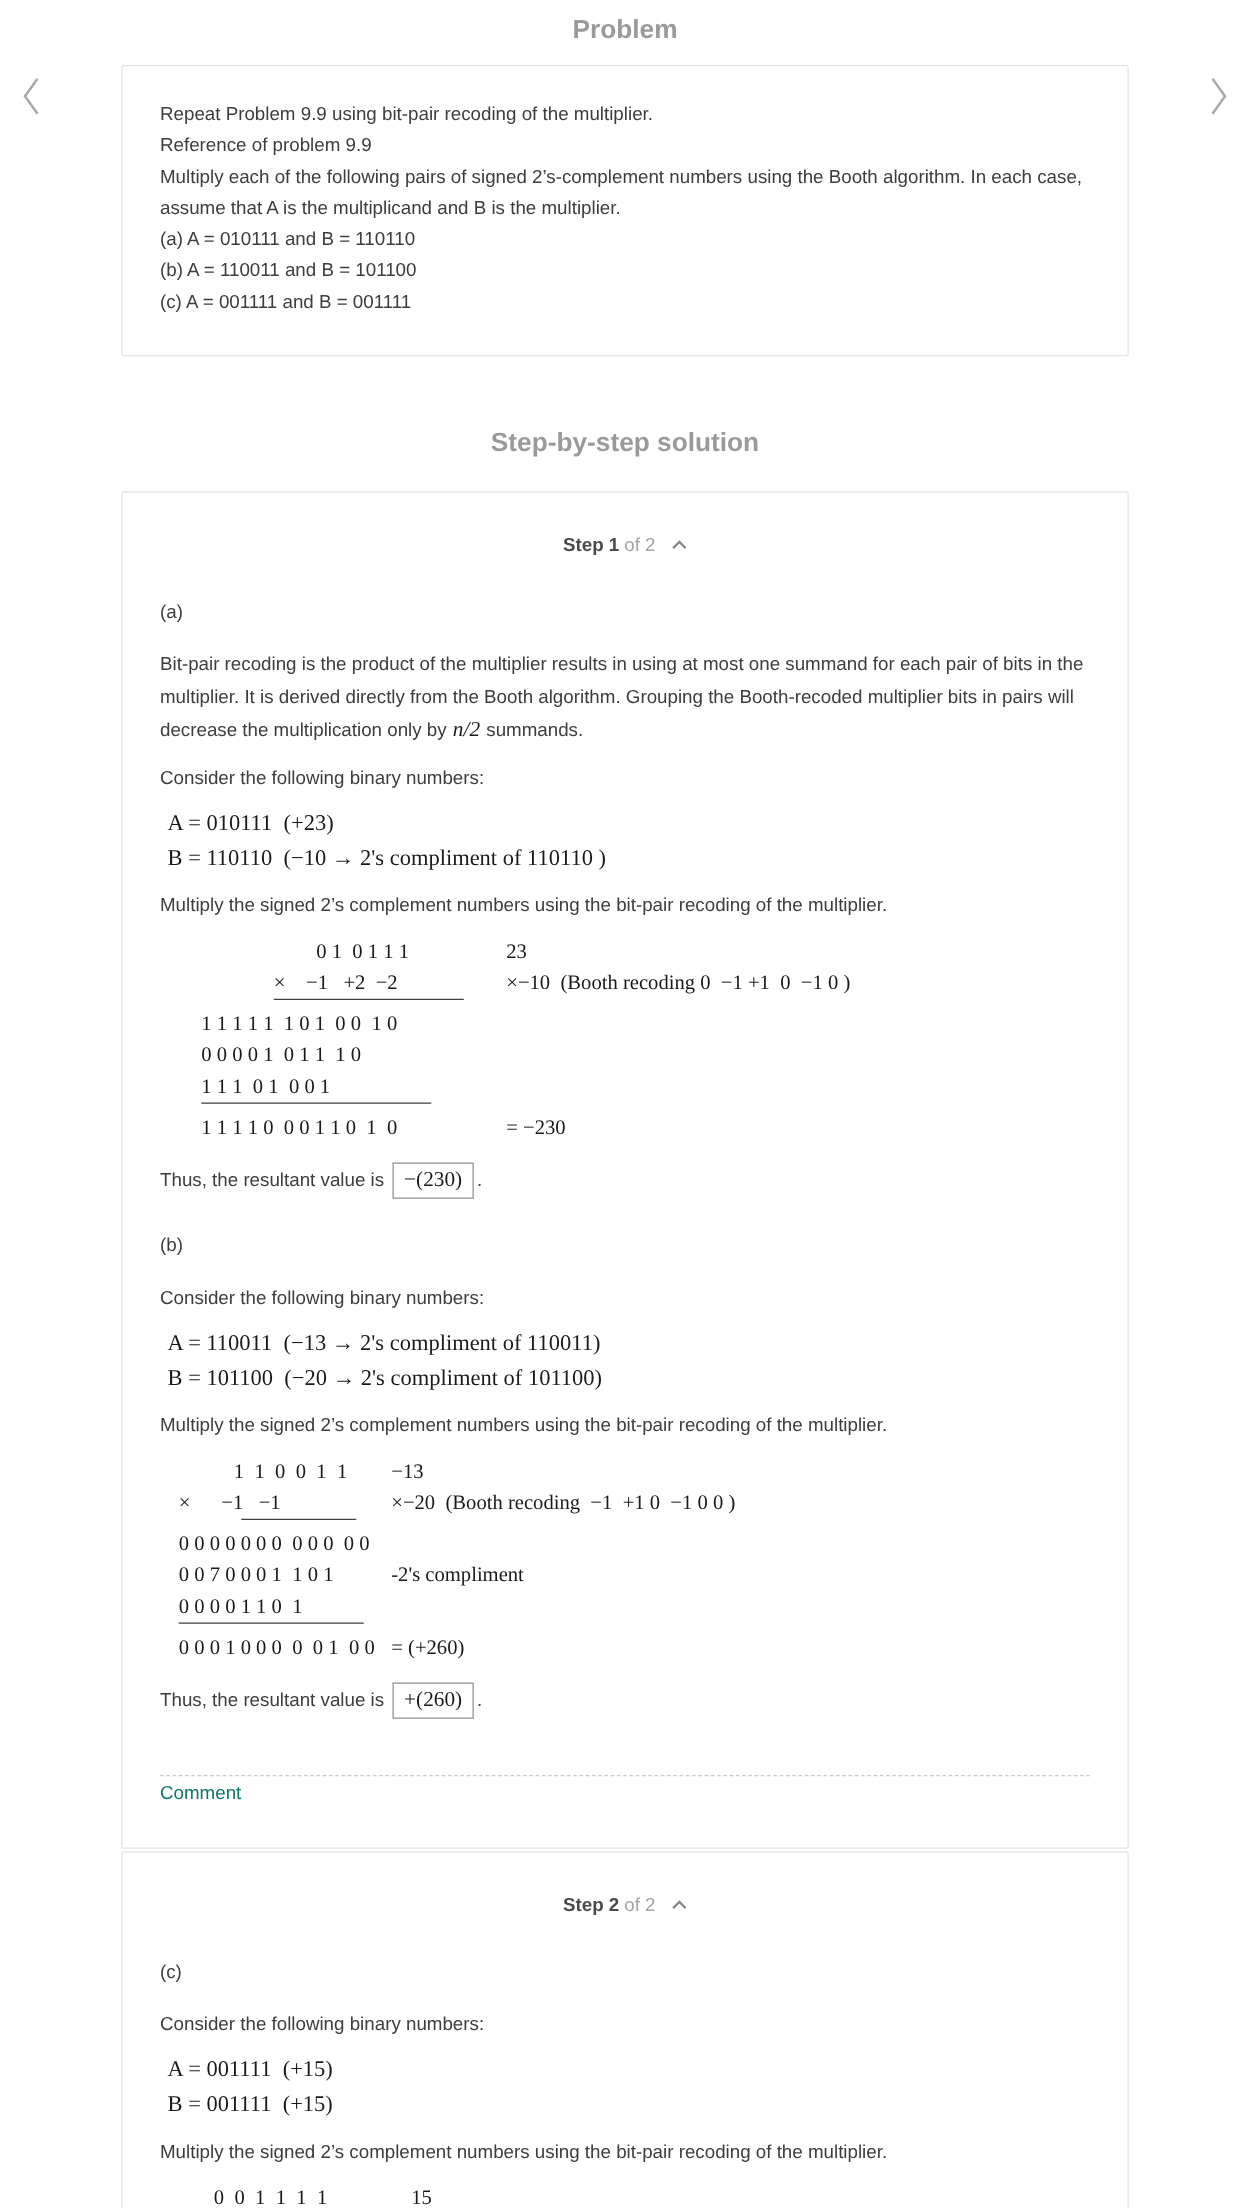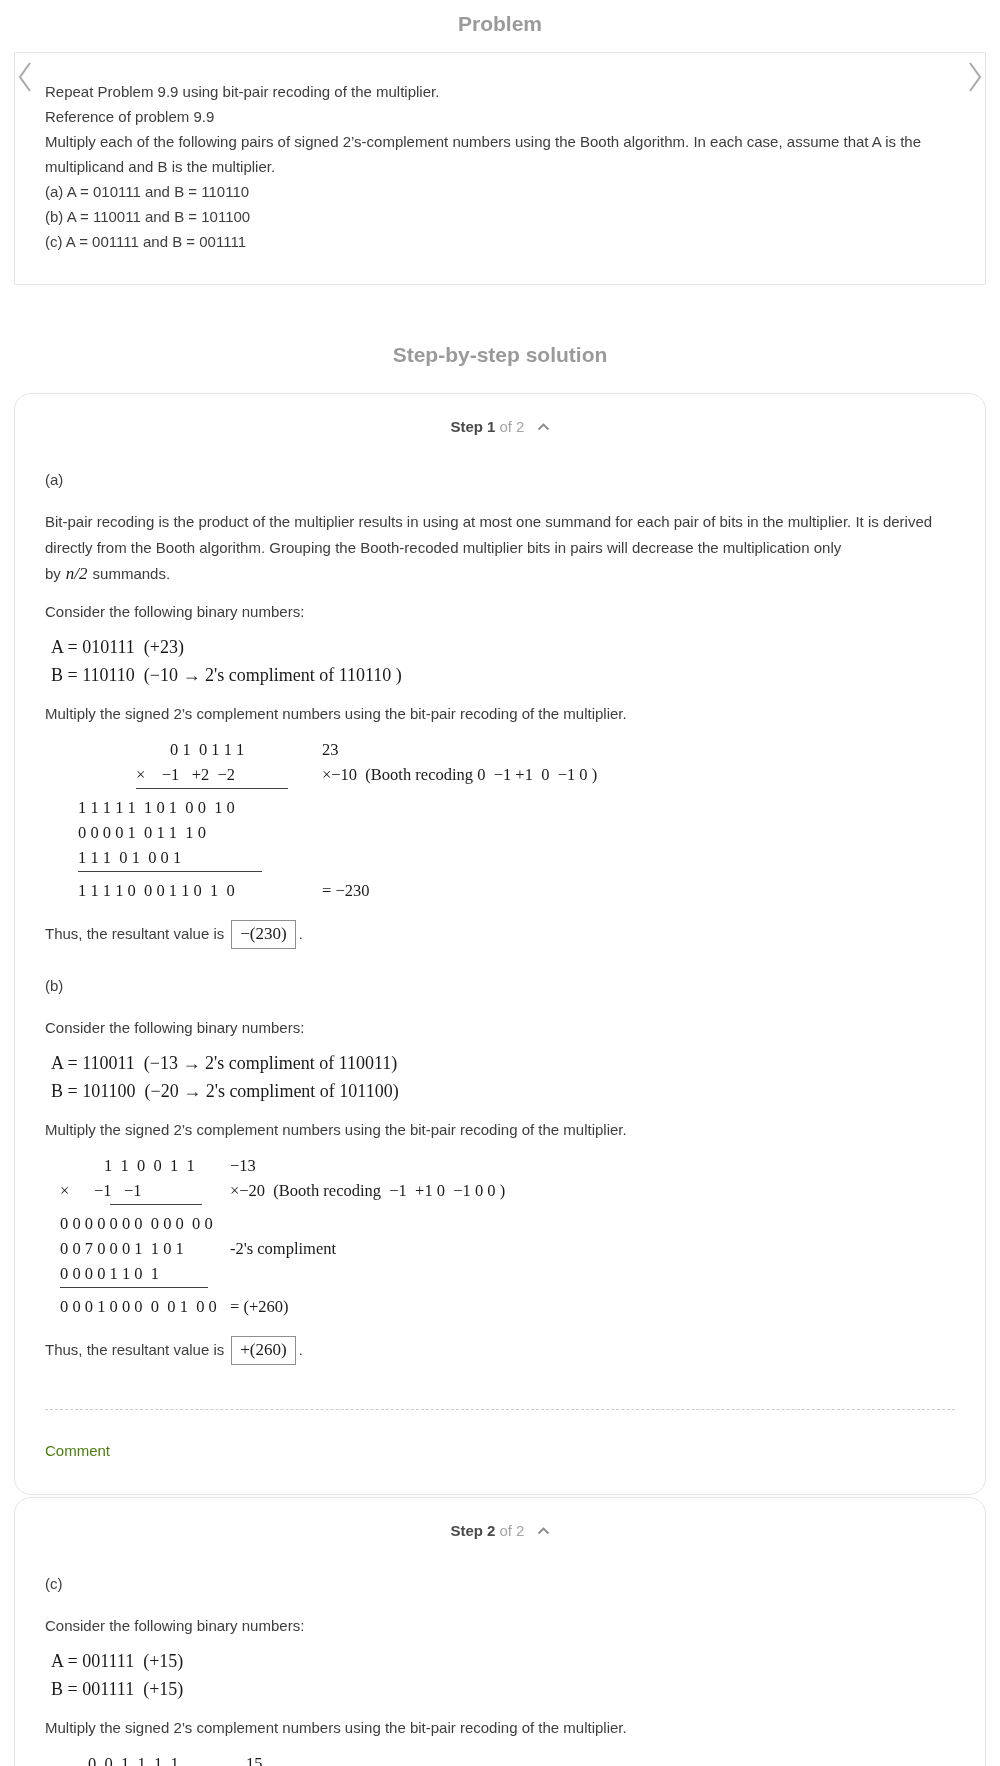--- a/index.html
+++ b/index.html
@@ -3,29 +3,29 @@
 <meta charset="utf-8">
 <style>
   html,body{margin:0;padding:0;background:#ffffff;}
   body{font-family:"Liberation Sans",sans-serif;color:#3d3d3d;}
   .page{width:1000px;margin:0 auto;position:relative;padding:10px 0 14px;box-sizing:border-box;}
 
   .section-title{text-align:center;font-size:21px;font-weight:bold;color:#9a9a9a;}
   .prob-title{margin:2px 0 16px;}
   .sol-title{margin:58px 0 26px;}
 
-  .card{width:972px;margin:0 auto;border:1px solid #e4e4e4;border-radius:2px;background:#fff;box-sizing:border-box;}
+  .card{width:806px;margin:0 auto;border:1px solid #e4e4e4;border-radius:2px;background:#fff;box-sizing:border-box;}
   .problem-card{padding:26px 30px 30px;}
   .problem-card p{margin:0;font-size:15px;line-height:25px;color:#3d3d3d;}
 
   .nav{position:absolute;top:56px;background:none;border:none;padding:4px;cursor:pointer;}
   .nav.prev{left:12px;}
   .nav.next{right:12px;}
 
-  .step-card{padding:22px 30px 34px;border-radius:17px;}
+  .step-card{padding:32px 30px 34px;}
   .step-card.step2{margin-top:2px;}
   .step-header{text-align:center;font-size:15px;color:#a5a5a5;margin:2px 0 32px;}
   .step-label{font-weight:bold;color:#4a4a4a;}
   .step-of{margin-left:4px;}
   .collapse-btn{border:none;background:none;padding:0;margin-left:8px;cursor:pointer;vertical-align:1px;}
 
   .ptext{font-size:15px;line-height:26px;margin:0;}
   .plabel{margin:2px 0 16px;}
   .intro{margin-bottom:12px;}
   .nover2{font-family:"Liberation Serif",serif;font-style:italic;font-size:17px;margin:0 5px;color:#1a1a1a;}
@@ -53,21 +53,21 @@
   .hrule{border-top:1px solid #3f3f3f;height:0;margin:1px 0 6px;}
   .hr-a1{width:152px;margin-left:58px;}
   .hr-a2{width:184px;}
   .hr-b1{width:92px;margin-left:50px;}
   .hr-b2{width:148px;}
 
   .result{margin:16px 0 24px;font-size:15px;line-height:30px;}
   .boxed{display:inline-block;font-family:"Liberation Serif",serif;font-size:17px;line-height:normal;border:1px solid #8f8f8f;padding:3px 8px 4px;margin:0 3px 0 7px;color:#1a1a1a;background:#fff;text-align:right;}
 
   .dashed{border-top:1px dashed #cbcbcb;margin-top:44px;}
-  .comment{color:#4d7c0f;font-size:15px;text-decoration:none;display:inline-block;margin-top:32px;cursor:pointer;background:none;border:none;padding:0;}
+  .comment{color:#0f766e;font-size:15px;text-decoration:none;display:inline-block;margin-top:5px;cursor:pointer;background:none;border:none;padding:0;}
 
   svg{display:block;}
 </style>
 </head>
 <body>
 
 <div class="page">
 
   <div class="section-title prob-title">Problem</div>
 

